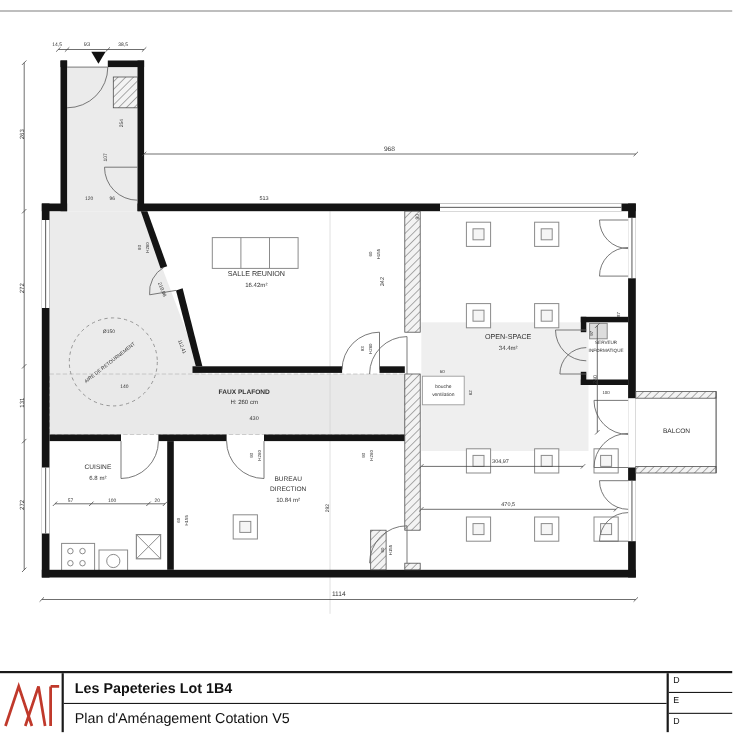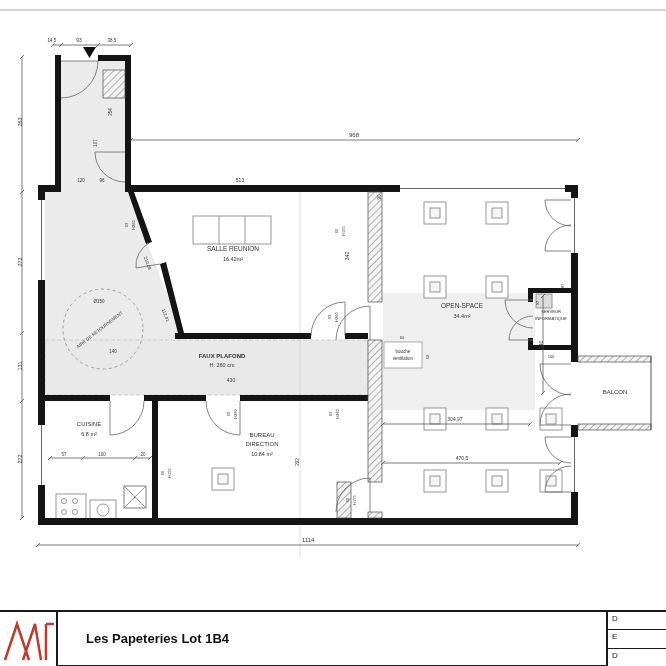--- a/index.html
+++ b/index.html
@@ -3,21 +3,21 @@
 <meta charset="utf-8">
 <style>
   html,body{margin:0;padding:0;background:#fff;}
   .sheet{position:relative;width:666px;height:666px;background:#fff;overflow:hidden;
          font-family:"Liberation Sans",sans-serif;}
   svg text{fill:#333;font-family:"Liberation Sans",sans-serif;}
   .titleblock{position:absolute;left:0;bottom:0;width:666px;height:56px;
       border-top:2px solid #1a1a1a;display:flex;box-sizing:border-box;background:#fff;}
   .tb-logo{width:56px;border-right:2px solid #1a1a1a;display:flex;align-items:center;justify-content:center;}
   .tb-main{flex:1;display:flex;flex-direction:column;}
-  .tb-row{flex:1;display:flex;align-items:center;padding-left:28px;font-size:13px;color:#111;}
+  .tb-row{flex:1;display:flex;align-items:center;padding-left:10px;font-size:13px;color:#111;}
   .tb-row.first{border-bottom:1px solid #1a1a1a;font-weight:bold;}
   .tb-right{width:58px;border-left:2px solid #1a1a1a;display:flex;flex-direction:column;}
   .tb-cell{flex:1;border-bottom:1px solid #1a1a1a;font-size:8px;color:#111;padding:2px 0 0 4px;box-sizing:border-box;}
   .tb-cell:last-child{border-bottom:none;}
 </style>
 </head>
 <body>
 
 <div class="sheet">
 
@@ -267,20 +267,21 @@
 
 
 <div class="titleblock">
   <div class="tb-logo">
     <svg width="52" height="50" viewBox="0 0 52 50">
       <path d="M3 46 L15 10 L27 46 M21 46 L33 10 L39 46 M44 10 V46 M44 10 h8" stroke="#c0392b" stroke-width="2.5" fill="none"></path>
     </svg>
   </div>
   <div class="tb-main">
     <div class="tb-row first">Les Papeteries Lot 1B4</div>
+    <div class="tb-row">Plan d'Aménagement Cotation V5</div>
   </div>
   <div class="tb-right">
     <div class="tb-cell">D</div>
     <div class="tb-cell">E</div>
     <div class="tb-cell">D</div>
   </div>
 </div>
 
 </div>
 

